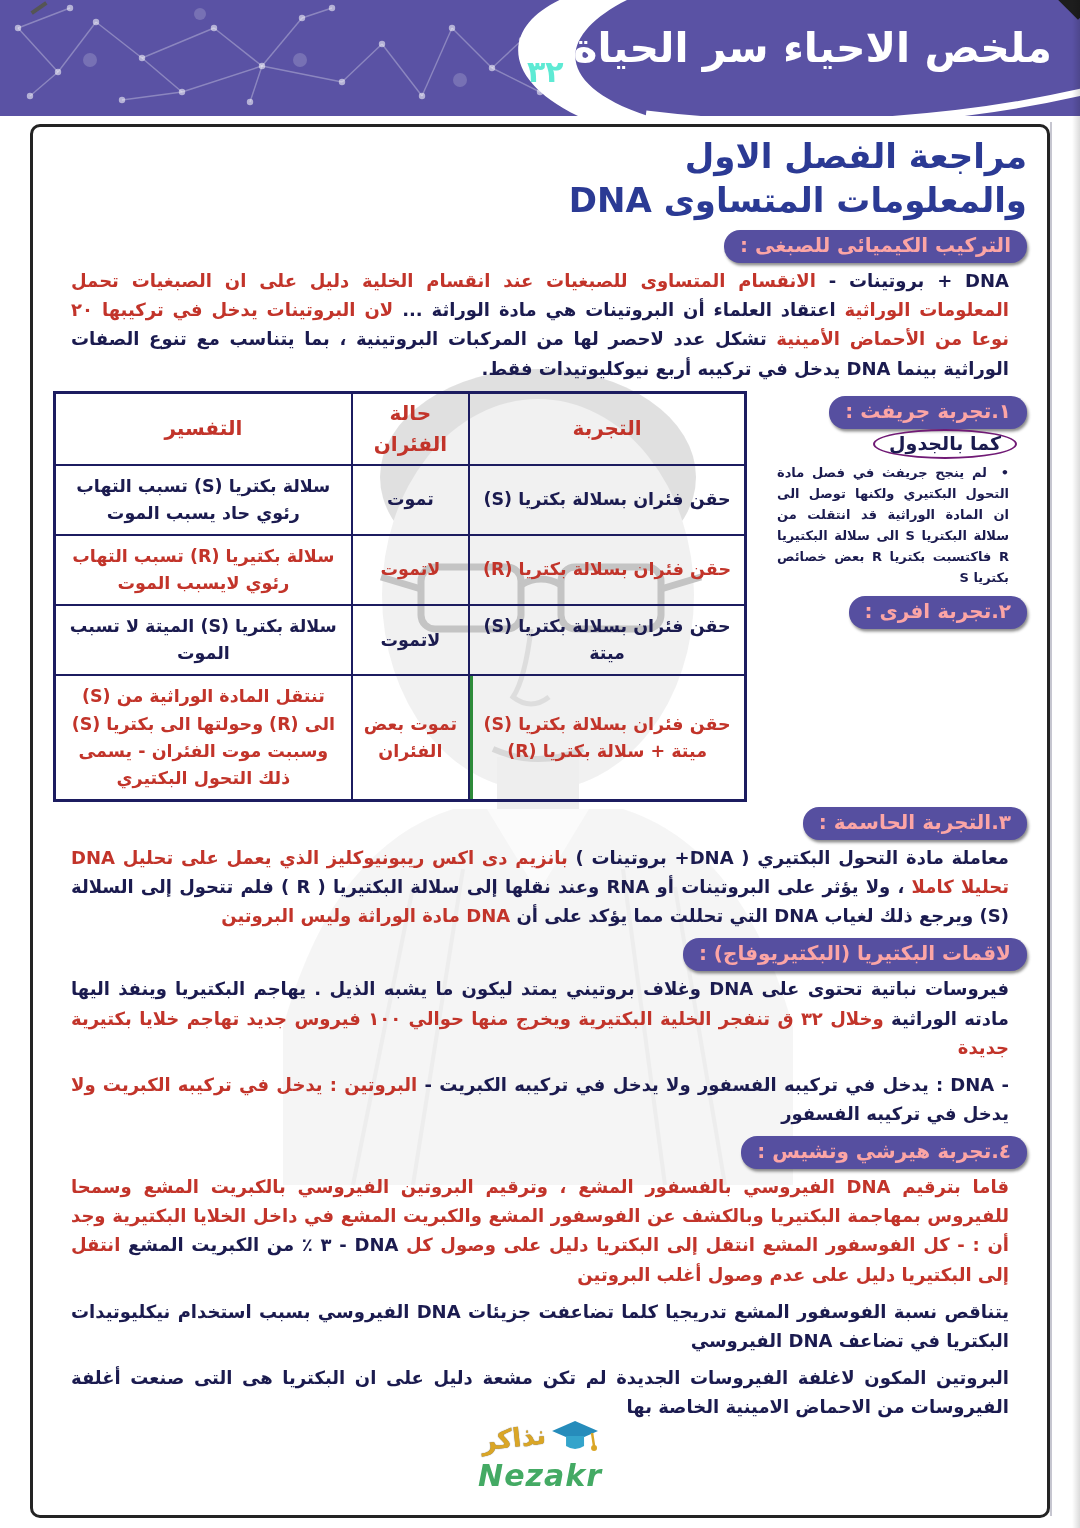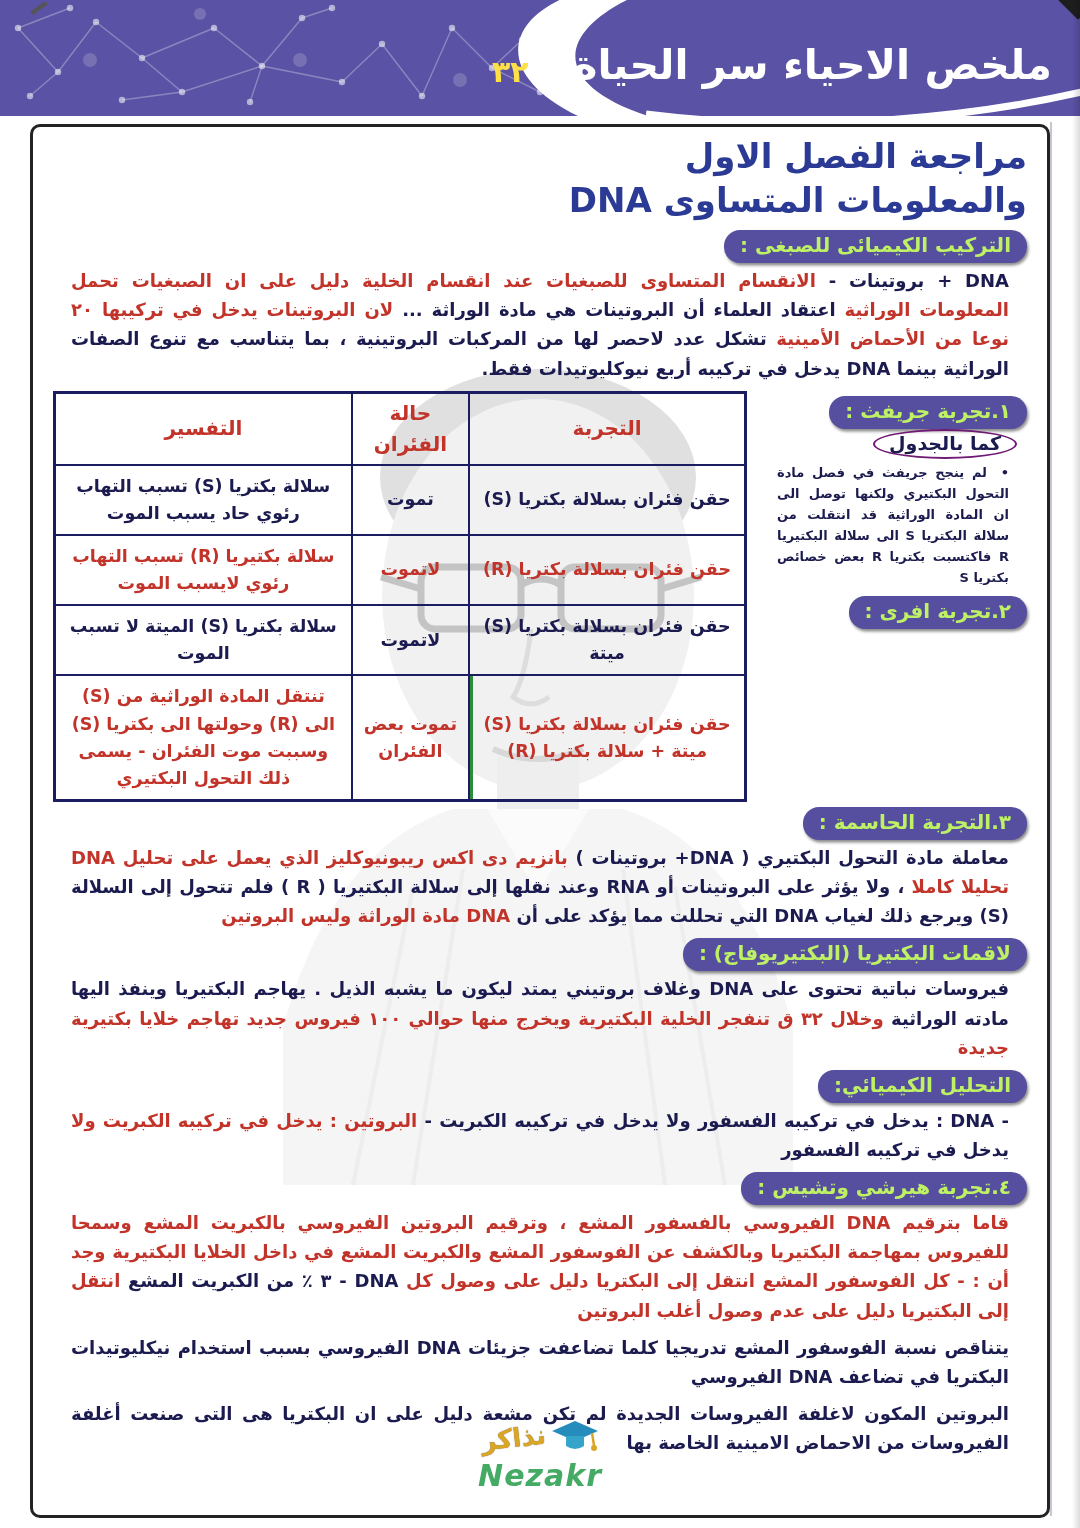--- a/index.html
+++ b/index.html
@@ -17,24 +17,24 @@
   body{
     width:1080px;height:1528px;position:relative;background:#ffffff;
     font-family:"DejaVu Sans", sans-serif;overflow:hidden;
   }
   
   .banner{position:absolute;top:0;left:0;width:1080px;height:116px;background:var(--banner-purple);}
   .banner svg.net{position:absolute;top:0;left:0;}
   .banner svg.swoosh{position:absolute;top:0;left:0;}
   .banner-title{
     position:absolute;top:24px;right:28px;color:#ffffff;font-weight:bold;
-    font-size:41px;z-index:3;letter-spacing:0;margin-top:17px;
+    font-size:41px;z-index:3;letter-spacing:0;
   }
   .page-num{
-    position:absolute;top:54px;left:492px;color:#fde047;font-weight:bold;
+    position:absolute;top:54px;left:527px;color:#5eead4;font-weight:bold;
     font-size:30px;z-index:3;
   }
   .corner-mark-right{position:absolute;top:-14px;right:-12px;width:28px;height:28px;background:#1d1d1d;transform:rotate(45deg);z-index:4;}
   .corner-mark-left{position:absolute;top:6px;left:30px;width:18px;height:4px;background:#555;transform:rotate(-35deg);z-index:4;}
   .page-edge-shadow{position:absolute;top:0;right:0;bottom:0;width:8px;background:linear-gradient(to right,rgba(0,0,0,0),rgba(0,0,0,0.14));z-index:9;}
   .scan-line{position:absolute;top:122px;bottom:12px;left:1050px;width:2px;background:#c6c6d0;z-index:8;}
 
   
   .main-box{
     position:absolute;top:124px;left:30px;right:30px;bottom:10px;
@@ -50,21 +50,21 @@
   .nezakr .ar{color:var(--watermark-gold);font-weight:bold;font-size:26px;text-shadow:0 0 1px #555;transform:rotate(-6deg);}
   .nezakr .en{color:var(--watermark-green);font-weight:bold;font-style:italic;font-size:30px;letter-spacing:1px;}
 
   .content{position:relative;z-index:1;}
   .doc-title{
     color:var(--title-blue);font-weight:bold;
     font-size:34px;line-height:1.28;margin:2px 0 8px;
   }
   .badge-line{margin:5px 0 2px;}
   .badge{
-    display:inline-block;background:var(--badge-purple);color:#bef264;font-weight:bold;
+    display:inline-block;background:var(--badge-purple);color:#fca5a5;font-weight:bold;
     font-size:20px;padding:3px 16px 6px;border-radius:16px;
     box-shadow:1.5px 2.5px 3px rgba(0,0,0,.45);
   }
   .after-badge{
     color:var(--body-navy);font-weight:bold;font-size:19px;margin:0 10px;
     border:2px solid #701a75;border-radius:50%;padding:1px 14px 3px;display:inline-block;
   }
   .para{
     font-size:18px;font-weight:bold;color:var(--body-navy);
     line-height:1.62;text-align:justify;margin:3px 18px 8px;
@@ -268,23 +268,20 @@
       <div class="badge-line">
         <span class="badge">٣.التجربة الحاسمة :</span>
       </div>
       <p class="para"><span>معاملة مادة التحول البكتيري ( DNA+ بروتينات ) </span><span class="red">بانزيم دى اكس ريبونيوكليز الذي يعمل على تحليل DNA تحليلا كاملا </span><span>، ولا يؤثر على البروتينات أو RNA وعند نقلها إلى سلالة البكتيريا ( R ) فلم تتحول إلى السلالة (S) ويرجع ذلك لغياب DNA التي تحللت مما يؤكد على أن </span><span class="red">DNA مادة الوراثة وليس البروتين</span></p>
 
       <div class="badge-line">
         <span class="badge">لاقمات البكتيريا (البكتيريوفاج) :</span>
       </div>
       <p class="para"><span>فيروسات نباتية تحتوى على DNA وغلاف بروتيني يمتد ليكون ما يشبه الذيل . يهاجم البكتيريا وينفذ اليها مادته الوراثية </span><span class="red">وخلال ٣٢ ق تنفجر الخلية البكتيرية ويخرج منها حوالي ١٠٠ فيروس جديد تهاجم خلايا بكتيرية جديدة</span></p>
 
-      <div class="badge-line">
-        <span class="badge">التحليل الكيميائي:</span>
-      </div>
       <p class="para"><span>- DNA : يدخل في تركيبه الفسفور ولا يدخل في تركيبه الكبريت - </span><span class="red">البروتين : يدخل في تركيبه الكبريت ولا </span><span>يدخل في تركيبه الفسفور</span></p>
 
       <div class="badge-line">
         <span class="badge">٤.تجربة هيرشي وتشيس :</span>
       </div>
       <p class="para"><span class="red">قاما بترقيم DNA الفيروسي بالفسفور المشع ، وترقيم البروتين الفيروسي بالكبريت المشع وسمحا للفيروس بمهاجمة البكتيريا وبالكشف عن الفوسفور المشع والكبريت المشع في داخل الخلايا البكتيرية وجد أن : - كل الفوسفور المشع انتقل إلى البكتريا دليل على وصول كل </span><span>DNA - ٣ ٪ من الكبريت المشع </span><span class="red">انتقل إلى البكتيريا دليل على عدم وصول أغلب البروتين</span></p>
       <p class="para"><span>يتناقص نسبة الفوسفور المشع تدريجيا كلما تضاعفت جزيئات DNA الفيروسي بسبب استخدام نيكليوتيدات البكتريا في تضاعف DNA الفيروسي</span></p>
       <p class="para"><span>البروتين المكون لاغلفة الفيروسات الجديدة لم تكن مشعة دليل على ان البكتريا هى التى صنعت أغلفة الفيروسات من الاحماض الامينية الخاصة بها</span></p>
 
     </div>

